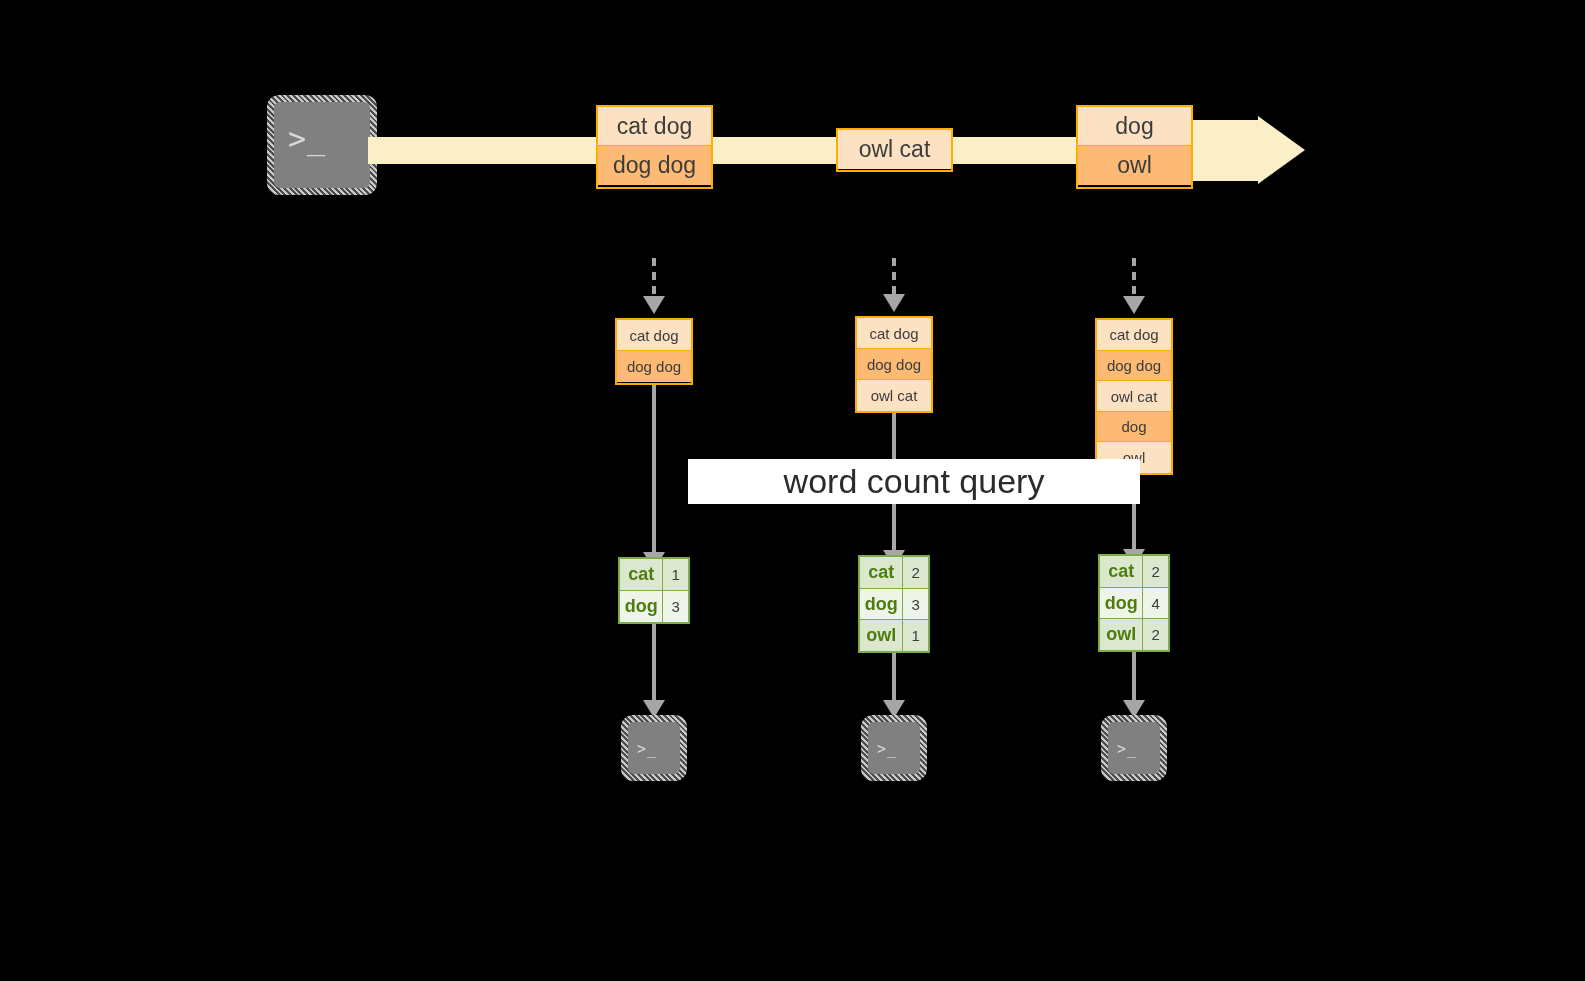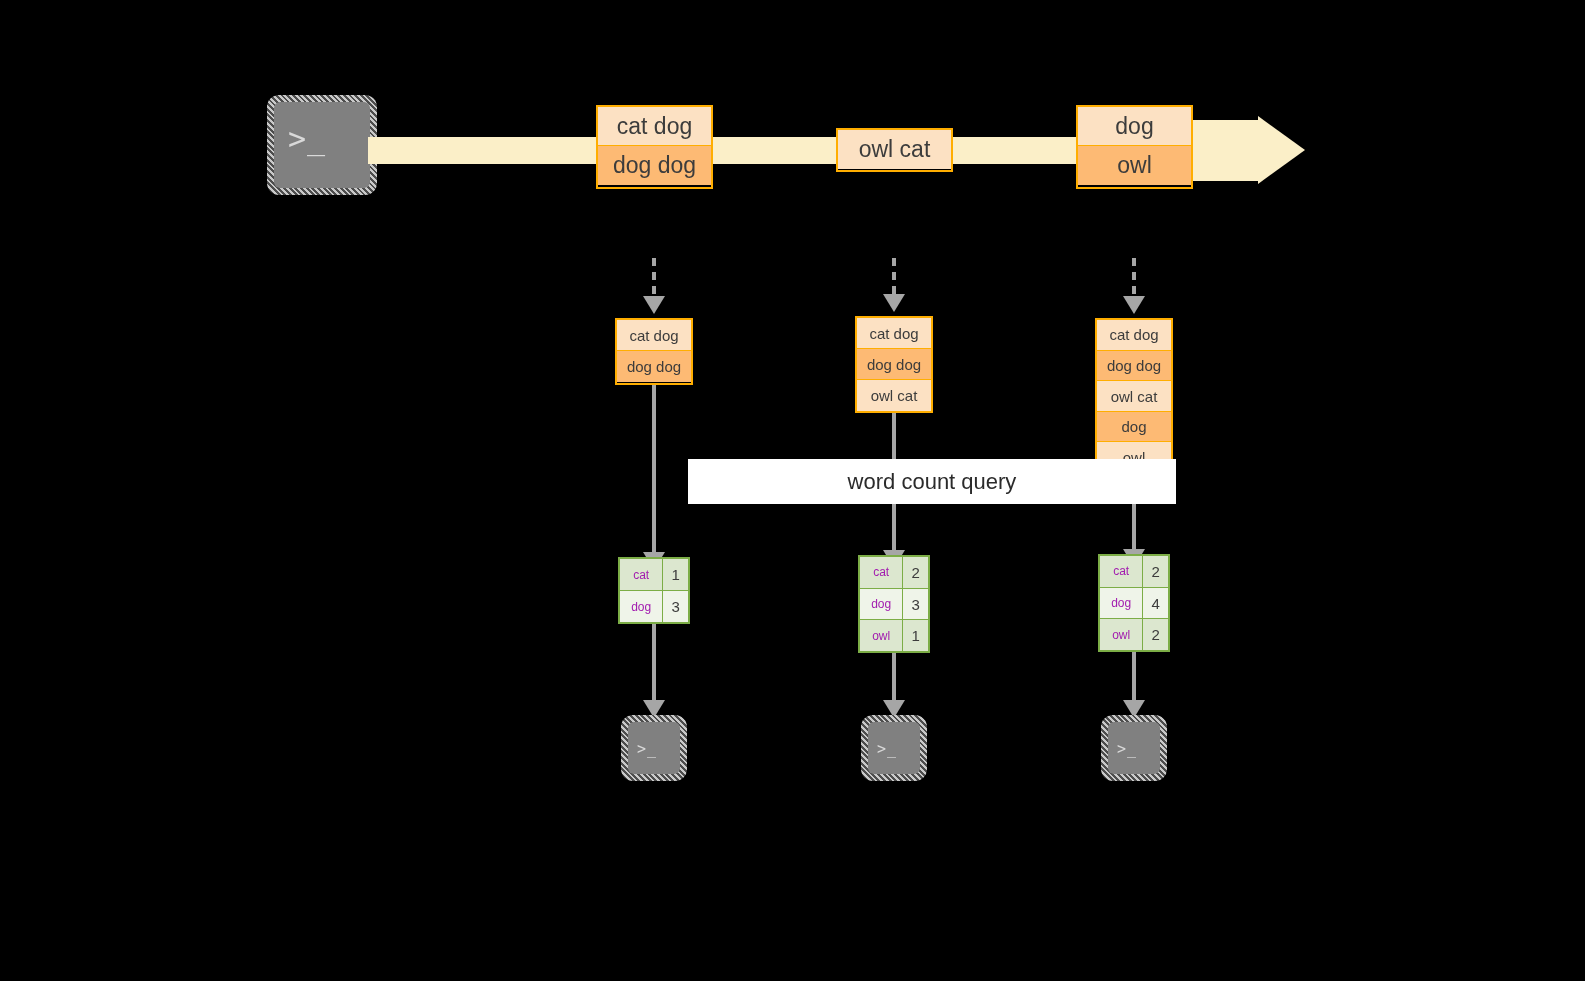--- a/index.html
+++ b/index.html
@@ -69,21 +69,21 @@
     border:2.5px solid #7CAD46;
     display:flex;flex-direction:column;
   }
   .grow{display:flex;height:31px;border-bottom:1.6px solid #7CAD46;}
   .grow:last-child{border-bottom:none;}
   .grow.dark .gk,.grow.dark .gv{background:#DCE7CF;}
   .grow.light .gk,.grow.light .gv{background:#EFF4E9;}
   .gk{
     box-sizing:border-box;border-right:1.6px solid #7CAD46;
     display:flex;align-items:center;justify-content:center;
-    font-size:12px;color:#a21caf;
+    font-size:18px;color:#4d7c0f;font-weight:bold;
   }
   .gv{
     box-sizing:border-box;
     display:flex;align-items:center;justify-content:center;
     font-size:15px;color:#3c3c3c;
   }
 
   
   .aline{position:absolute;background:#A6A6A6;width:4px;}
   .adash{
@@ -229,17 +229,17 @@
   </div>
 
   <div class="aline" style="left:1132px;top:652px;height:54px;"></div>
   <div class="ahead" style="left:1123px;top:700px;"></div>
 
   <div class="term term-sm" style="left:1101px;top:715px;width:66px;height:66px;">
     <div class="term-inner"></div>
     <div class="term-glyph">&gt;_</div>
   </div>
 
-  <div class="banner" style="left:688px;top:459px;width:488px;height:45px;font-size:22px;">
+  <div class="banner" style="left:688px;top:459px;width:452px;height:45px;font-size:34px;">
     <span>word count query</span>
   </div>
 
 </div>
 
 </body></html>

